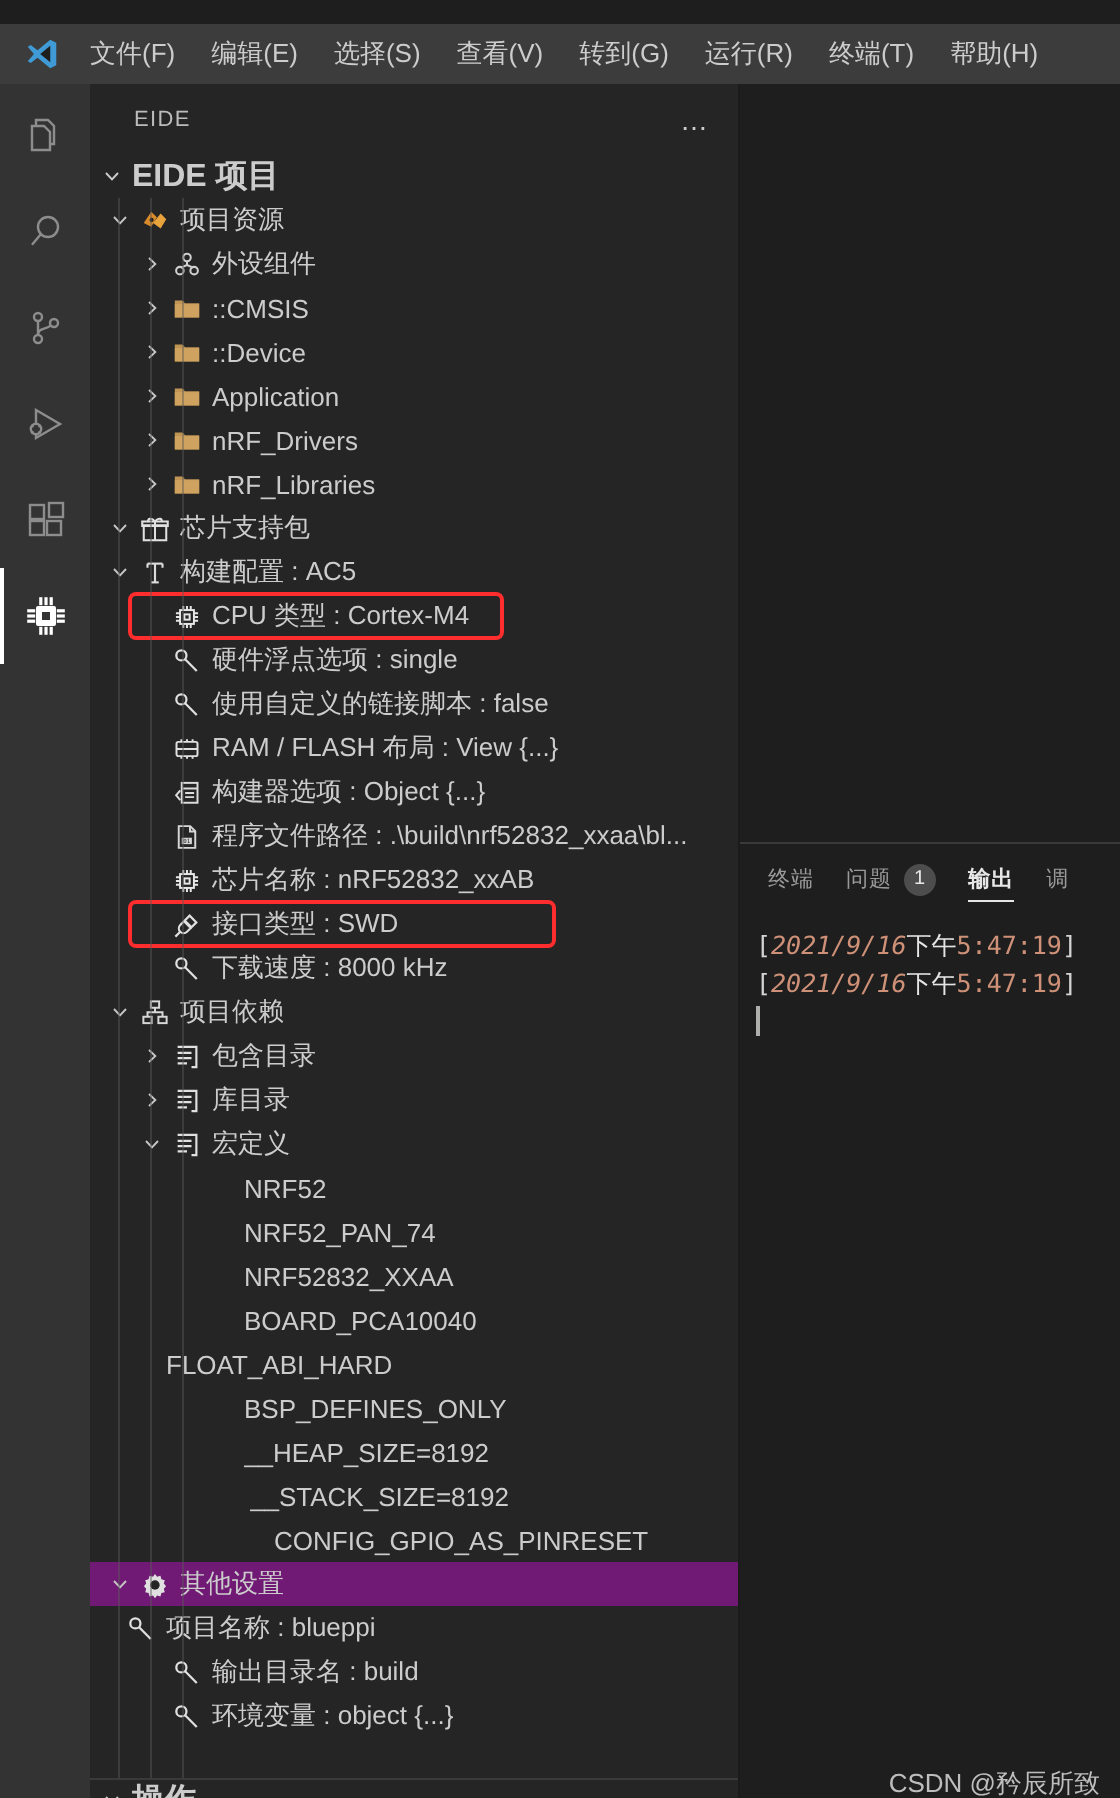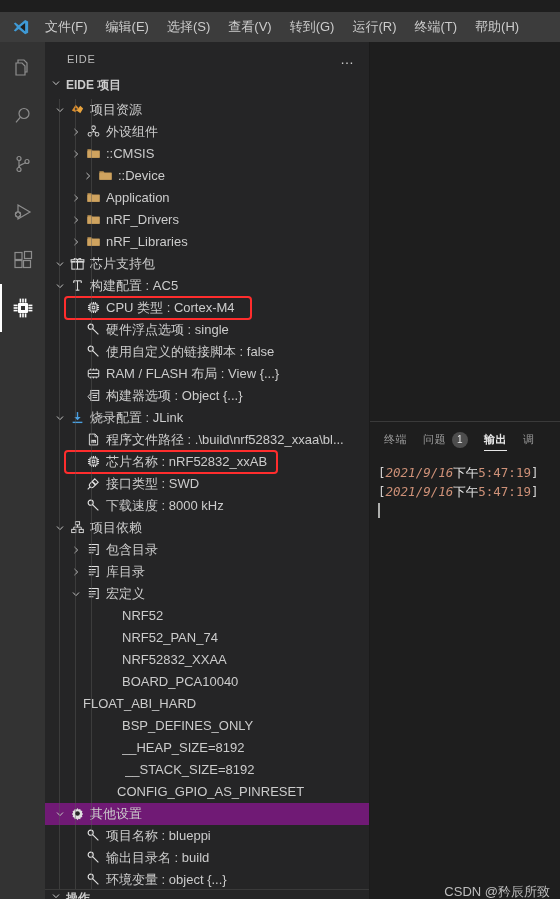--- a/index.html
+++ b/index.html
@@ -55,22 +55,22 @@
     height: 35px; display:flex; align-items:center;
     padding: 0 14px 0 22px; justify-content: space-between;
   }
   .sidebar-title .t {
     font-size: 11px; letter-spacing: .7px; color: #bbbbbb;
     text-transform: uppercase;
   }
   .sidebar-title .dots { color:#cccccc; font-size:14px; letter-spacing:1px; cursor:pointer; }
 
   .section-header {
-    height: 22px; display:flex; align-items:flex-start; gap:4px;
-    padding-left: 5px; font-size: 12px; font-weight: bold;
+    height: 22px; display:flex; align-items:center; gap:4px;
+    padding-left: 5px; font-size: 16px; font-weight: bold;
     color: #cccccc; cursor: pointer; background:#252526;
   }
   .section-header.bottom {
     border-top:1px solid #3a3a3a; border-bottom:1px solid #bef264;
   }
 
   .tree { flex: 1 1 auto; overflow: hidden; position: relative; }
   .row {
     height: 22px; display: flex; align-items: center;
     white-space: nowrap; font-size: 13px; color: #cccccc;
@@ -286,21 +286,21 @@
               </svg>
             </span>
             <span class="ico">
               <svg width="15" height="15" viewBox="0 0 16 16">
                 <path d="M1.5 3.5 h4.2 l1.2 1.4 h7.6 v7.6 h-13 z" fill="#c09553"></path>
                 <path d="M1.5 5.4 h13 v7.1 h-13 z" fill="#cfa35f"></path>
               </svg>
             </span>
             <span class="label">::CMSIS</span>
           </div>
-          <div class="row" style="padding-left: 35px;">
+          <div class="row" style="padding-left: 23px;">
             <span class="twisty">
               <svg width="12" height="12" viewBox="0 0 16 16" fill="none" stroke="#c5c5c5" stroke-width="1.3">
                 <path d="M6 4 L10.2 8 L6 12"></path>
               </svg>
             </span>
             <span class="ico">
               <svg width="15" height="15" viewBox="0 0 16 16">
                 <path d="M1.5 3.5 h4.2 l1.2 1.4 h7.6 v7.6 h-13 z" fill="#c09553"></path>
                 <path d="M1.5 5.4 h13 v7.1 h-13 z" fill="#cfa35f"></path>
               </svg>
@@ -430,35 +430,20 @@
             <span class="twisty"></span>
             <span class="ico">
               <svg width="15" height="15" viewBox="0 0 16 16" fill="none" stroke="#dcdcdc" stroke-width="1.05">
                 <rect x="5.2" y="2.6" width="8.4" height="10.6"></rect>
                 <path d="M5.2 5.6 h8.4 M7 8 h4.8 M7 10.2 h4.8"></path>
                 <path d="M4.4 6.6 L2.2 9.2 L4.4 11.8"></path>
               </svg>
             </span>
             <span class="label">构建器选项 : Object {...}</span>
           </div>
-          <div class="row" style="padding-left: 7px;">
-            <span class="twisty">
-              <svg width="12" height="12" viewBox="0 0 16 16" fill="none" stroke="#c5c5c5" stroke-width="1.3">
-                <path d="M4 6 L8 10.2 L12 6"></path>
-              </svg>
-            </span>
-            <span class="ico">
-              <svg width="15" height="15" viewBox="0 0 16 16">
-                <path d="M8 2.2 v6.4" stroke="#4a9fe0" stroke-width="1.5" fill="none"></path>
-                <path d="M4.6 7.4 L8 11 L11.4 7.4 Z" fill="#4a9fe0"></path>
-                <path d="M2.8 13.2 h10.4" stroke="#4a9fe0" stroke-width="1.5"></path>
-              </svg>
-            </span>
-            <span class="label">烧录配置 : JLink</span>
-          </div>
           <div class="row" style="padding-left: 23px;">
             <span class="twisty"></span>
             <span class="ico">
               <svg width="15" height="15" viewBox="0 0 16 16" fill="none" stroke="#d6d6d6" stroke-width="1.05">
                 <path d="M3.6 2.2 h6.1 l2.7 2.7 v8.9 h-8.8 z"></path>
                 <path d="M9.6 2.2 v2.9 h2.8"></path>
                 <rect x="5.2" y="8.4" width="5.4" height="3.4" fill="#d6d6d6" stroke="none"></rect>
                 <text x="7.9" y="11.3" font-size="3.1" fill="#252526" text-anchor="middle" font-family="monospace" stroke="none">01</text>
               </svg>
             </span>
@@ -588,40 +573,40 @@
           <div class="row" style="padding-left: 39px;">
             <span class="twisty"></span>
             <span class="ico"></span>
             <span class="label">__HEAP_SIZE=8192</span>
           </div>
           <div class="row" style="padding-left: 42px;">
             <span class="twisty"></span>
             <span class="ico"></span>
             <span class="label">__STACK_SIZE=8192</span>
           </div>
-          <div class="row" style="padding-left: 34px;">
+          <div class="row" style="padding-left: 54px;">
             <span class="twisty"></span>
             <span class="ico"></span>
             <span class="label">CONFIG_GPIO_AS_PINRESET</span>
           </div>
           <div class="row selected" style="padding-left: 7px;">
             <span class="twisty">
               <svg width="12" height="12" viewBox="0 0 16 16" fill="none" stroke="#c5c5c5" stroke-width="1.3">
                 <path d="M4 6 L8 10.2 L12 6"></path>
               </svg>
             </span>
             <span class="ico">
               <svg width="15" height="15" viewBox="0 0 16 16" fill="#e0e0e0">
                 <path d="M8 2.1 l1.1 1.5 1.8 -.5 .5 1.8 1.8 .5 -.5 1.8 1.2 1.4 -1.2 1.4 .5 1.8 -1.8 .5 -.5 1.8 -1.8 -.5 -1.1 1.5 -1.1 -1.5 -1.8 .5 -.5 -1.8 -1.8 -.5 .5 -1.8 -1.2 -1.4 1.2 -1.4 -.5 -1.8 1.8 -.5 .5 -1.8 1.8 .5 z"></path>
                 <circle cx="8" cy="8" r="2.5" fill="#252526"></circle>
               </svg>
             </span>
             <span class="label">其他设置</span>
           </div>
-          <div class="row" style="padding-left: 23px;">
+          <div class="row" style="">
             <span class="twisty"></span>
             <span class="ico">
               <svg width="15" height="15" viewBox="0 0 16 16" fill="none" stroke="#e0e0e0" stroke-width="1.2">
                 <circle cx="5" cy="5" r="2.7"></circle>
                 <path d="M7 7.1 L13.2 13.3"></path>
               </svg>
             </span>
             <span class="label">项目名称 : blueppi</span>
           </div>
           <div class="row" style="padding-left: 23px;">

